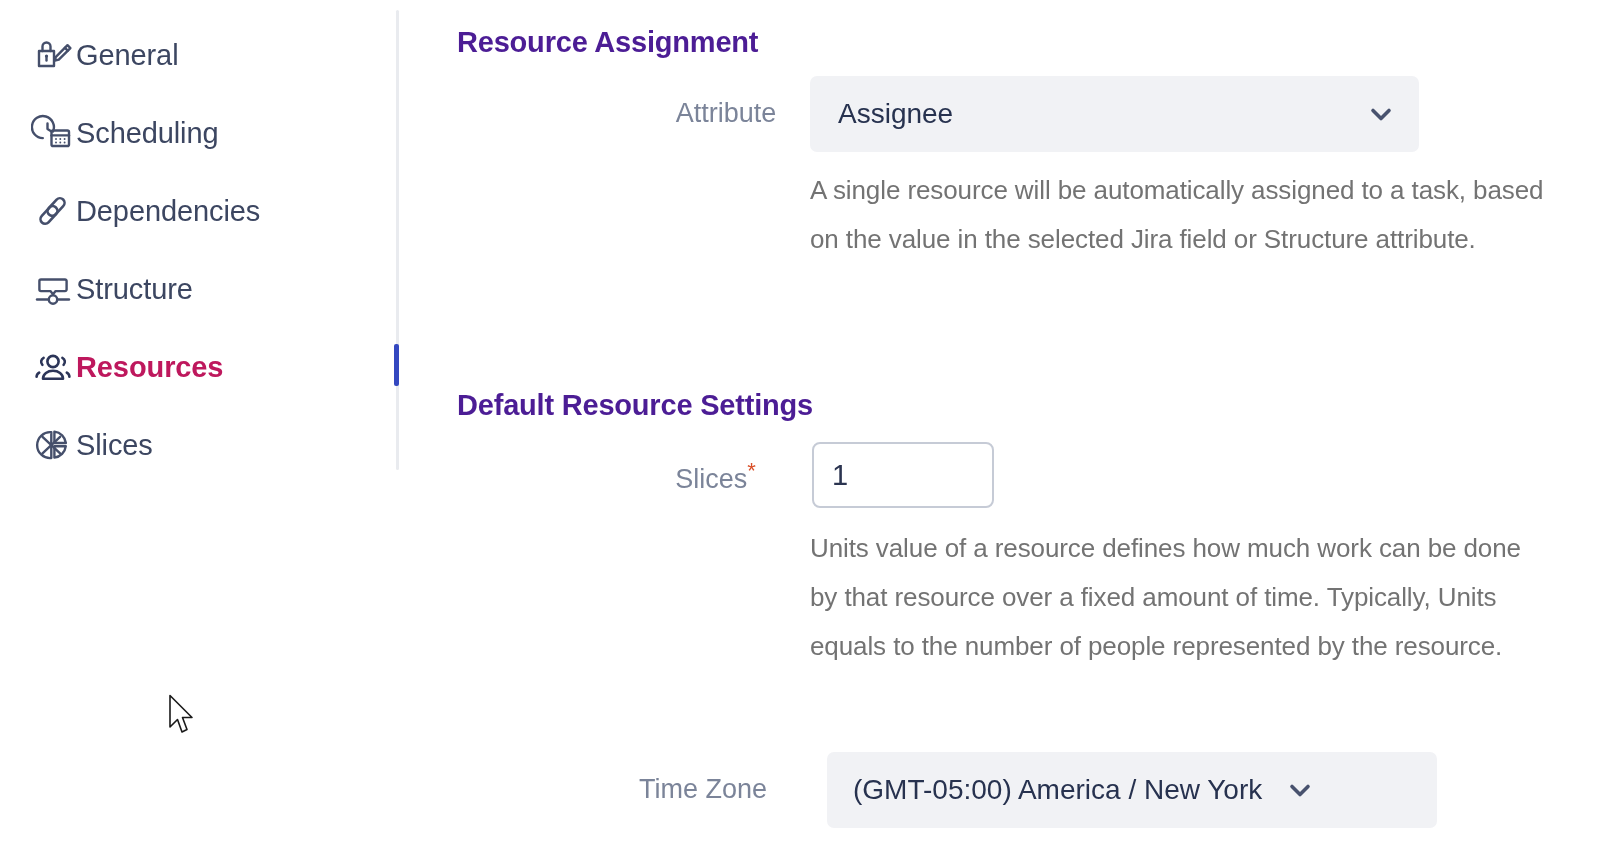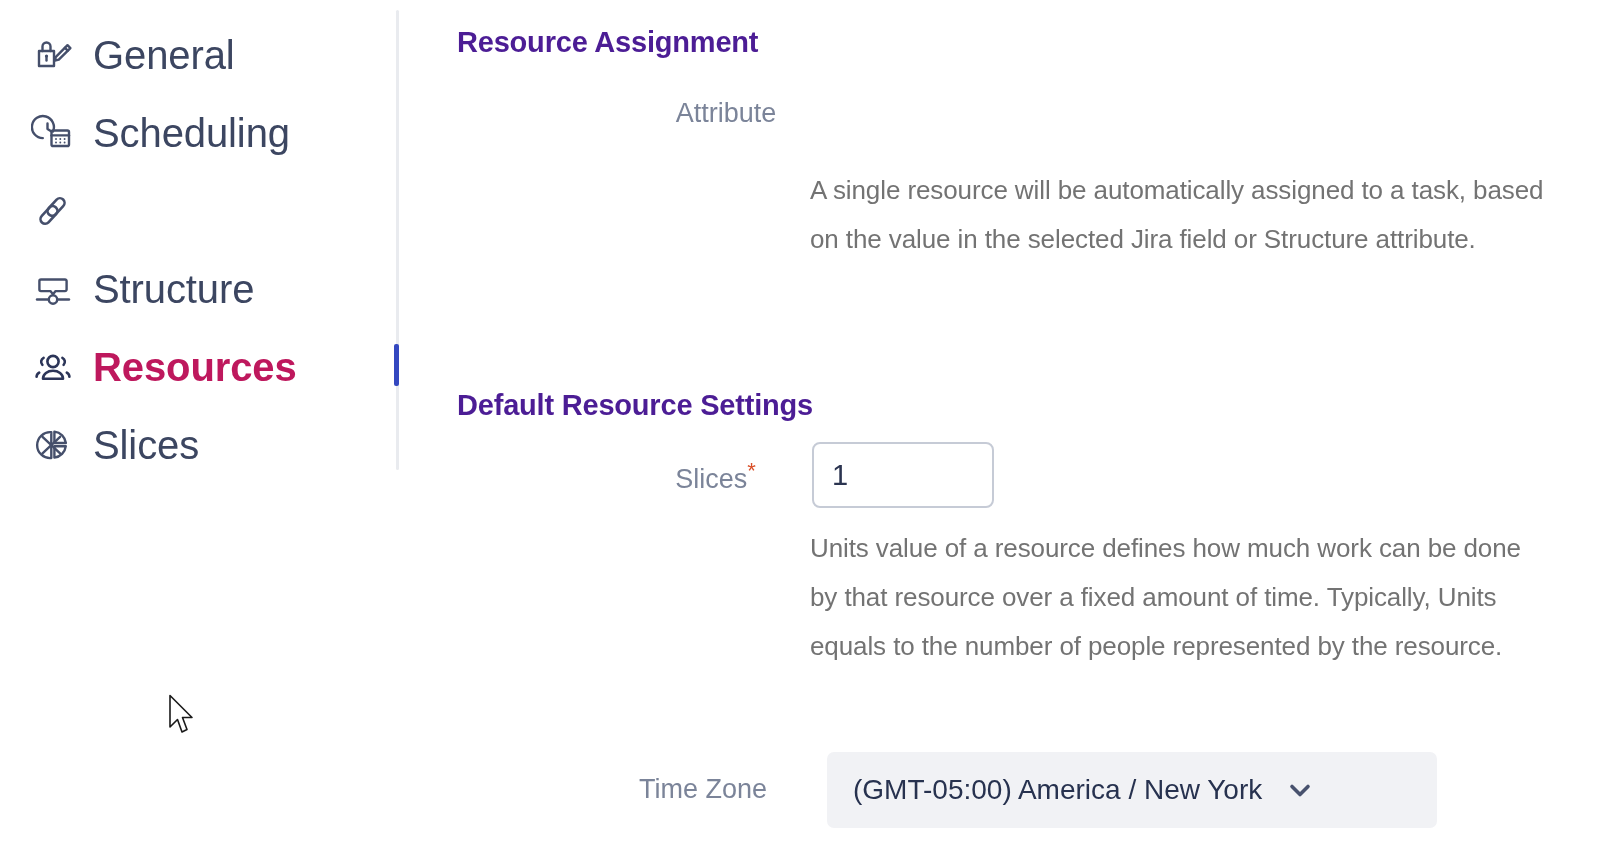--- a/index.html
+++ b/index.html
@@ -47,22 +47,21 @@
     height: 46px;
     flex: 0 0 46px;
     display: flex;
     align-items: center;
     justify-content: center;
     color: #454f6b;
   }
   .nav-icon svg { display: block; }
 
   .nav-label {
-    margin-left: 17px;
-    font-size: 40px;
+    font-size: 29px;
     line-height: 34px;
     color: #3c4661;
     letter-spacing: -0.1px;
     white-space: nowrap;
   }
 
   .nav-item.active .nav-label {
     color: #be185d;
     font-weight: bold;
   }
@@ -214,20 +213,21 @@
         <span class="nav-label">Scheduling</span>
       </div>
 
       <div class="nav-item">
         <span class="nav-icon">
           <svg width="44" height="44" viewBox="0 0 44 44" fill="none" stroke="currentColor" stroke-width="2.6" stroke-linecap="round" stroke-linejoin="round">
             <path d="M25.6 10.6a4.6 4.6 0 0 1 6.6 6.5l-7.6 8.3a4.6 4.6 0 0 1-6.7-6.4z"></path>
             <path d="M18.4 18.6a4.6 4.6 0 0 1 6.7 6.4l-7.6 8.3a4.6 4.6 0 0 1-6.7-6.4z"></path>
           </svg>
         </span>
+        <span class="nav-label">Dependencies</span>
       </div>
 
       <div class="nav-item">
         <span class="nav-icon">
           <svg width="44" height="44" viewBox="0 0 44 44" fill="none" stroke="currentColor" stroke-width="2.4" stroke-linecap="round" stroke-linejoin="round">
             <path d="M10 12.5h24a1.6 1.6 0 0 1 1.6 1.6v8.4a1.6 1.6 0 0 1-1.6 1.6h-9.4L22 27.3l-2.6-3.2H10a1.6 1.6 0 0 1-1.6-1.6v-8.4A1.6 1.6 0 0 1 10 12.5z"></path>
             <path d="M6 32.5h11.5"></path>
             <path d="M26.5 32.5H38"></path>
             <circle cx="22" cy="32.5" r="4.2"></circle>
           </svg>
@@ -267,20 +267,28 @@
 
   <div id="divider"></div>
   <div id="active-indicator"></div>
 
   <div id="content">
 
     <div class="section-title" style="left:59px; top:26px;">Resource Assignment</div>
 
     <div class="field-label" style="left:243px; top:98px; width:170px;">Attribute</div>
 
+    <div class="select-box" style="left:412px; top:76px; width:609px; height:76px; padding:0 22px 0 28px; justify-content:space-between;">
+      <span class="select-value">Assignee</span>
+      <span class="chev">
+        <svg width="32" height="32" viewBox="0 0 32 32" fill="none" stroke="currentColor" stroke-width="3.6" stroke-linecap="round" stroke-linejoin="round">
+          <path d="M8 12.5l8 8 8-8"></path>
+        </svg>
+      </span>
+    </div>
 
     <div class="help-text" style="left:412px; top:166px; width:748px;">A single resource will be automatically assigned to a task, based on the value in the selected Jira field or Structure attribute.</div>
 
     <div class="section-title" style="left:59px; top:389px;">Default Resource Settings</div>
 
     <div class="field-label" style="left:240px; top:460px; width:155px;">
       <span>Slices</span><span class="req-star">*</span>
     </div>
 
     <div class="text-input" style="left:414px; top:442px; width:182px; height:66px;">

